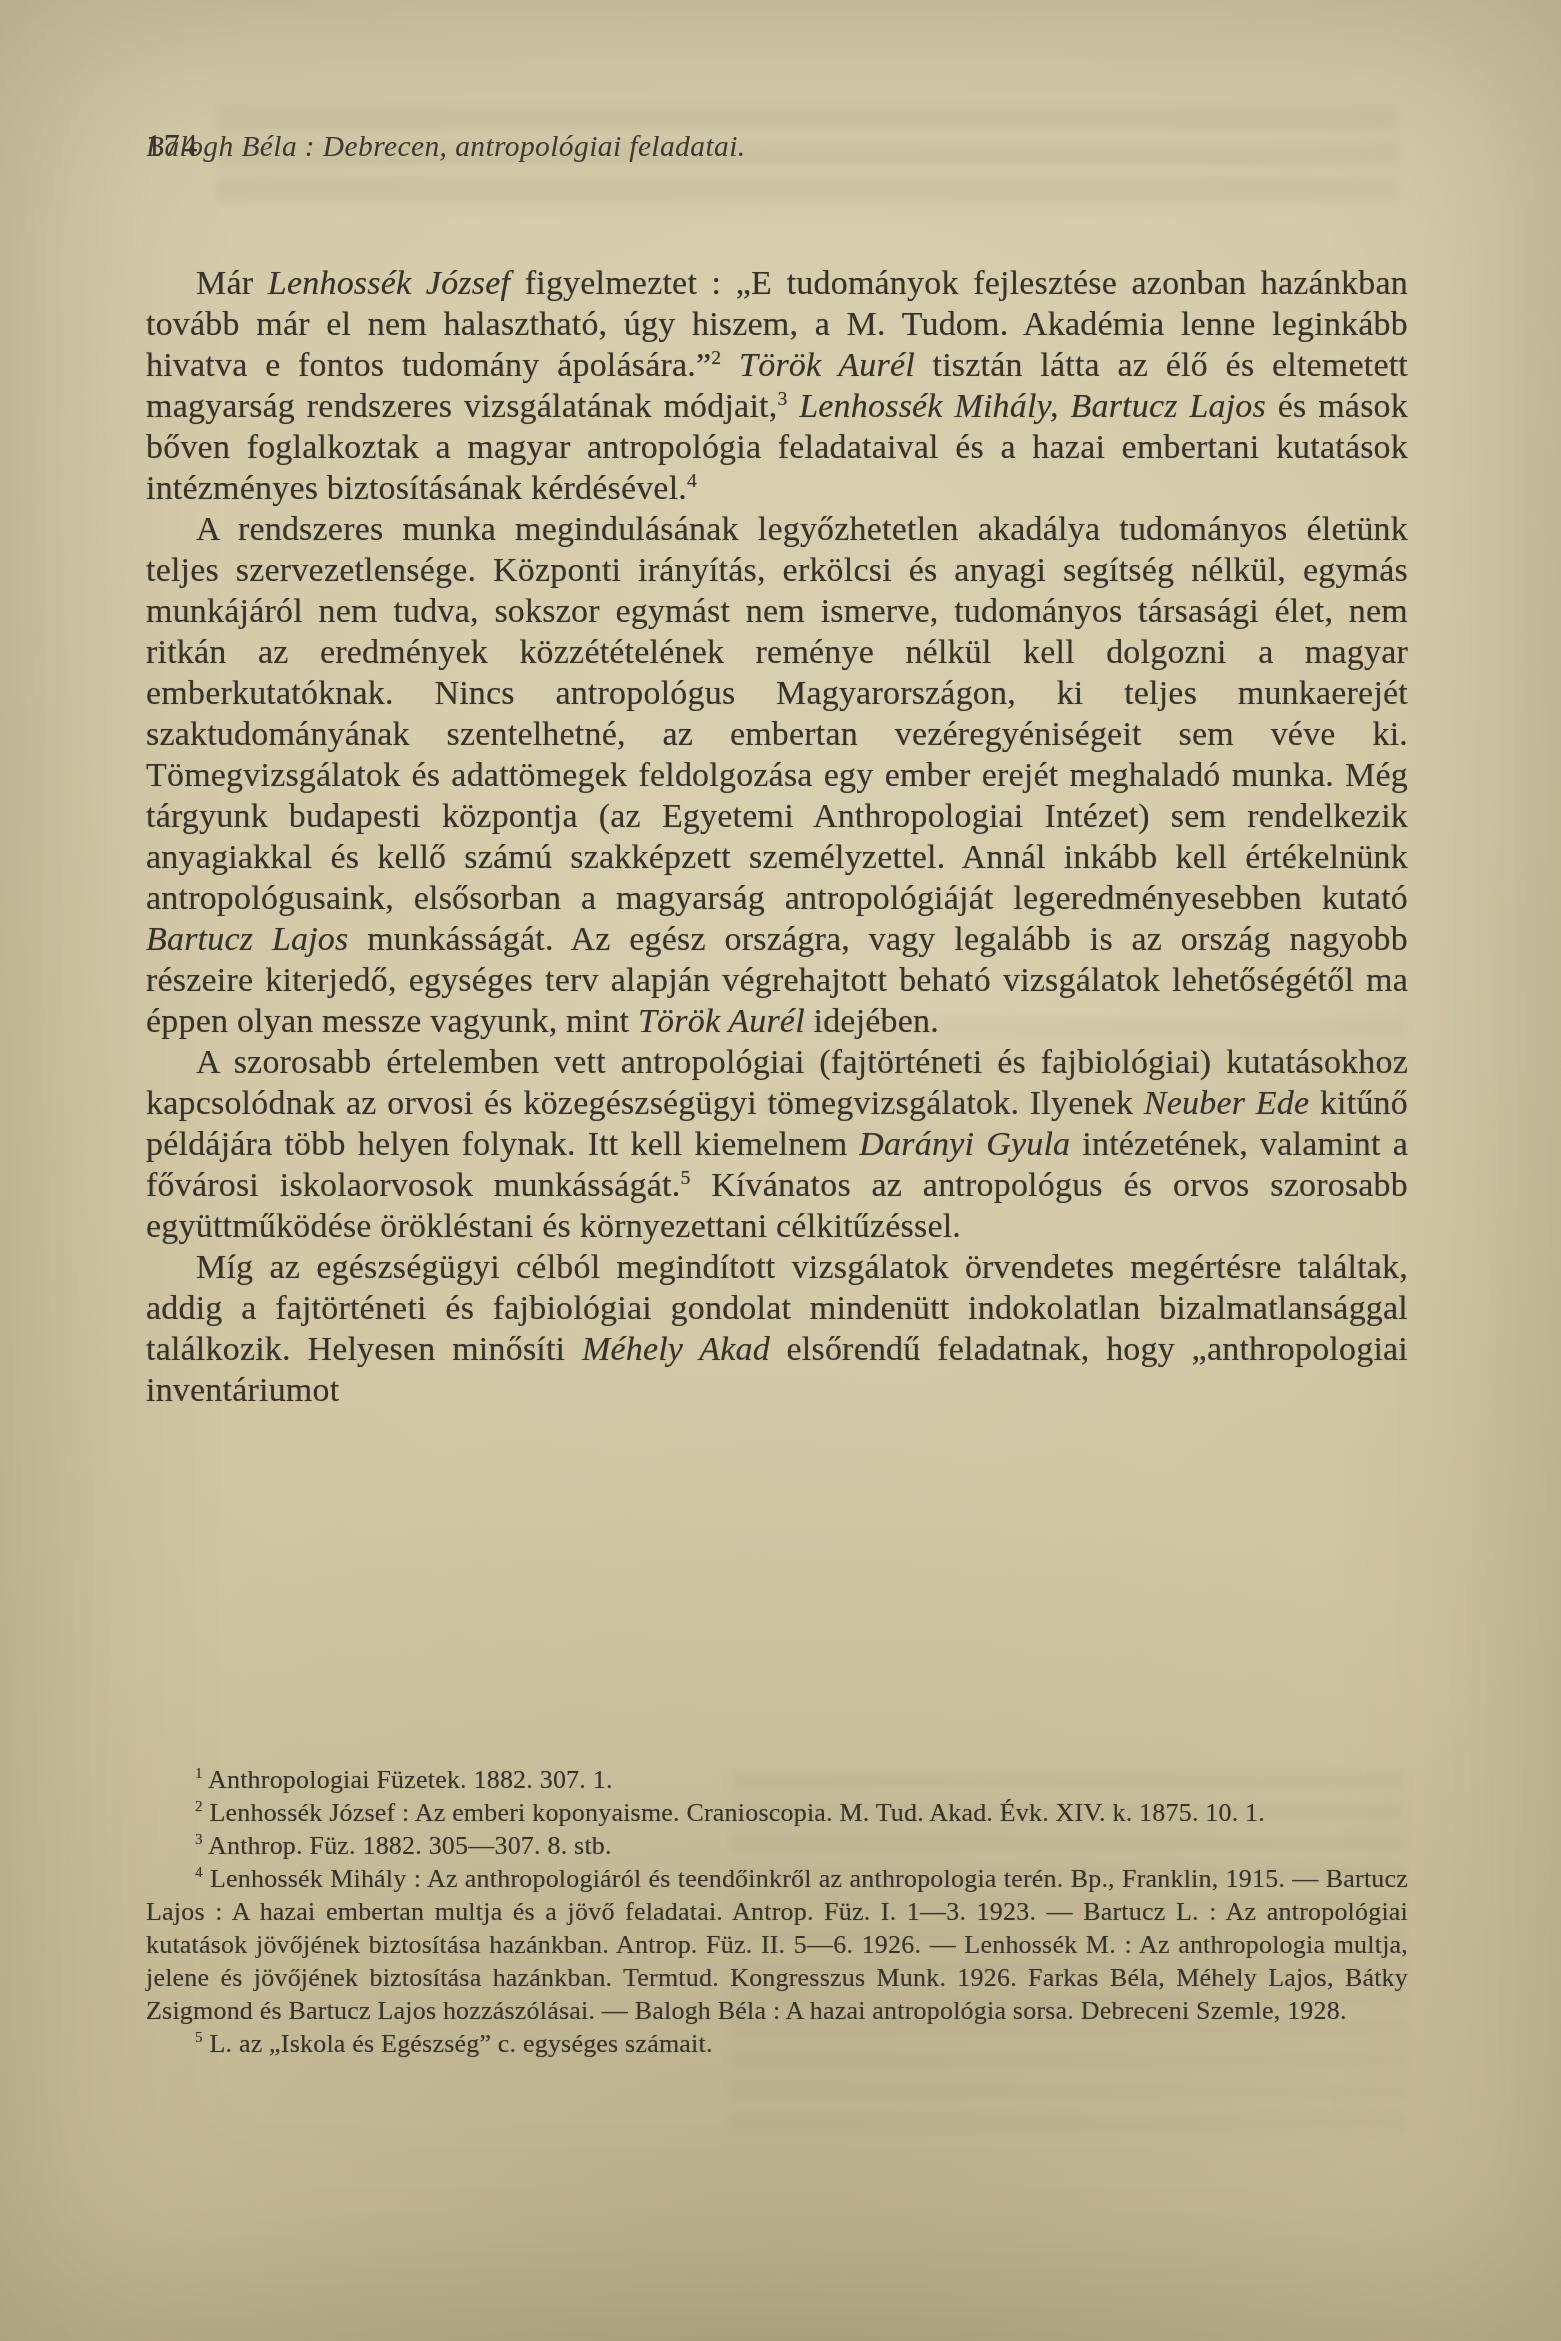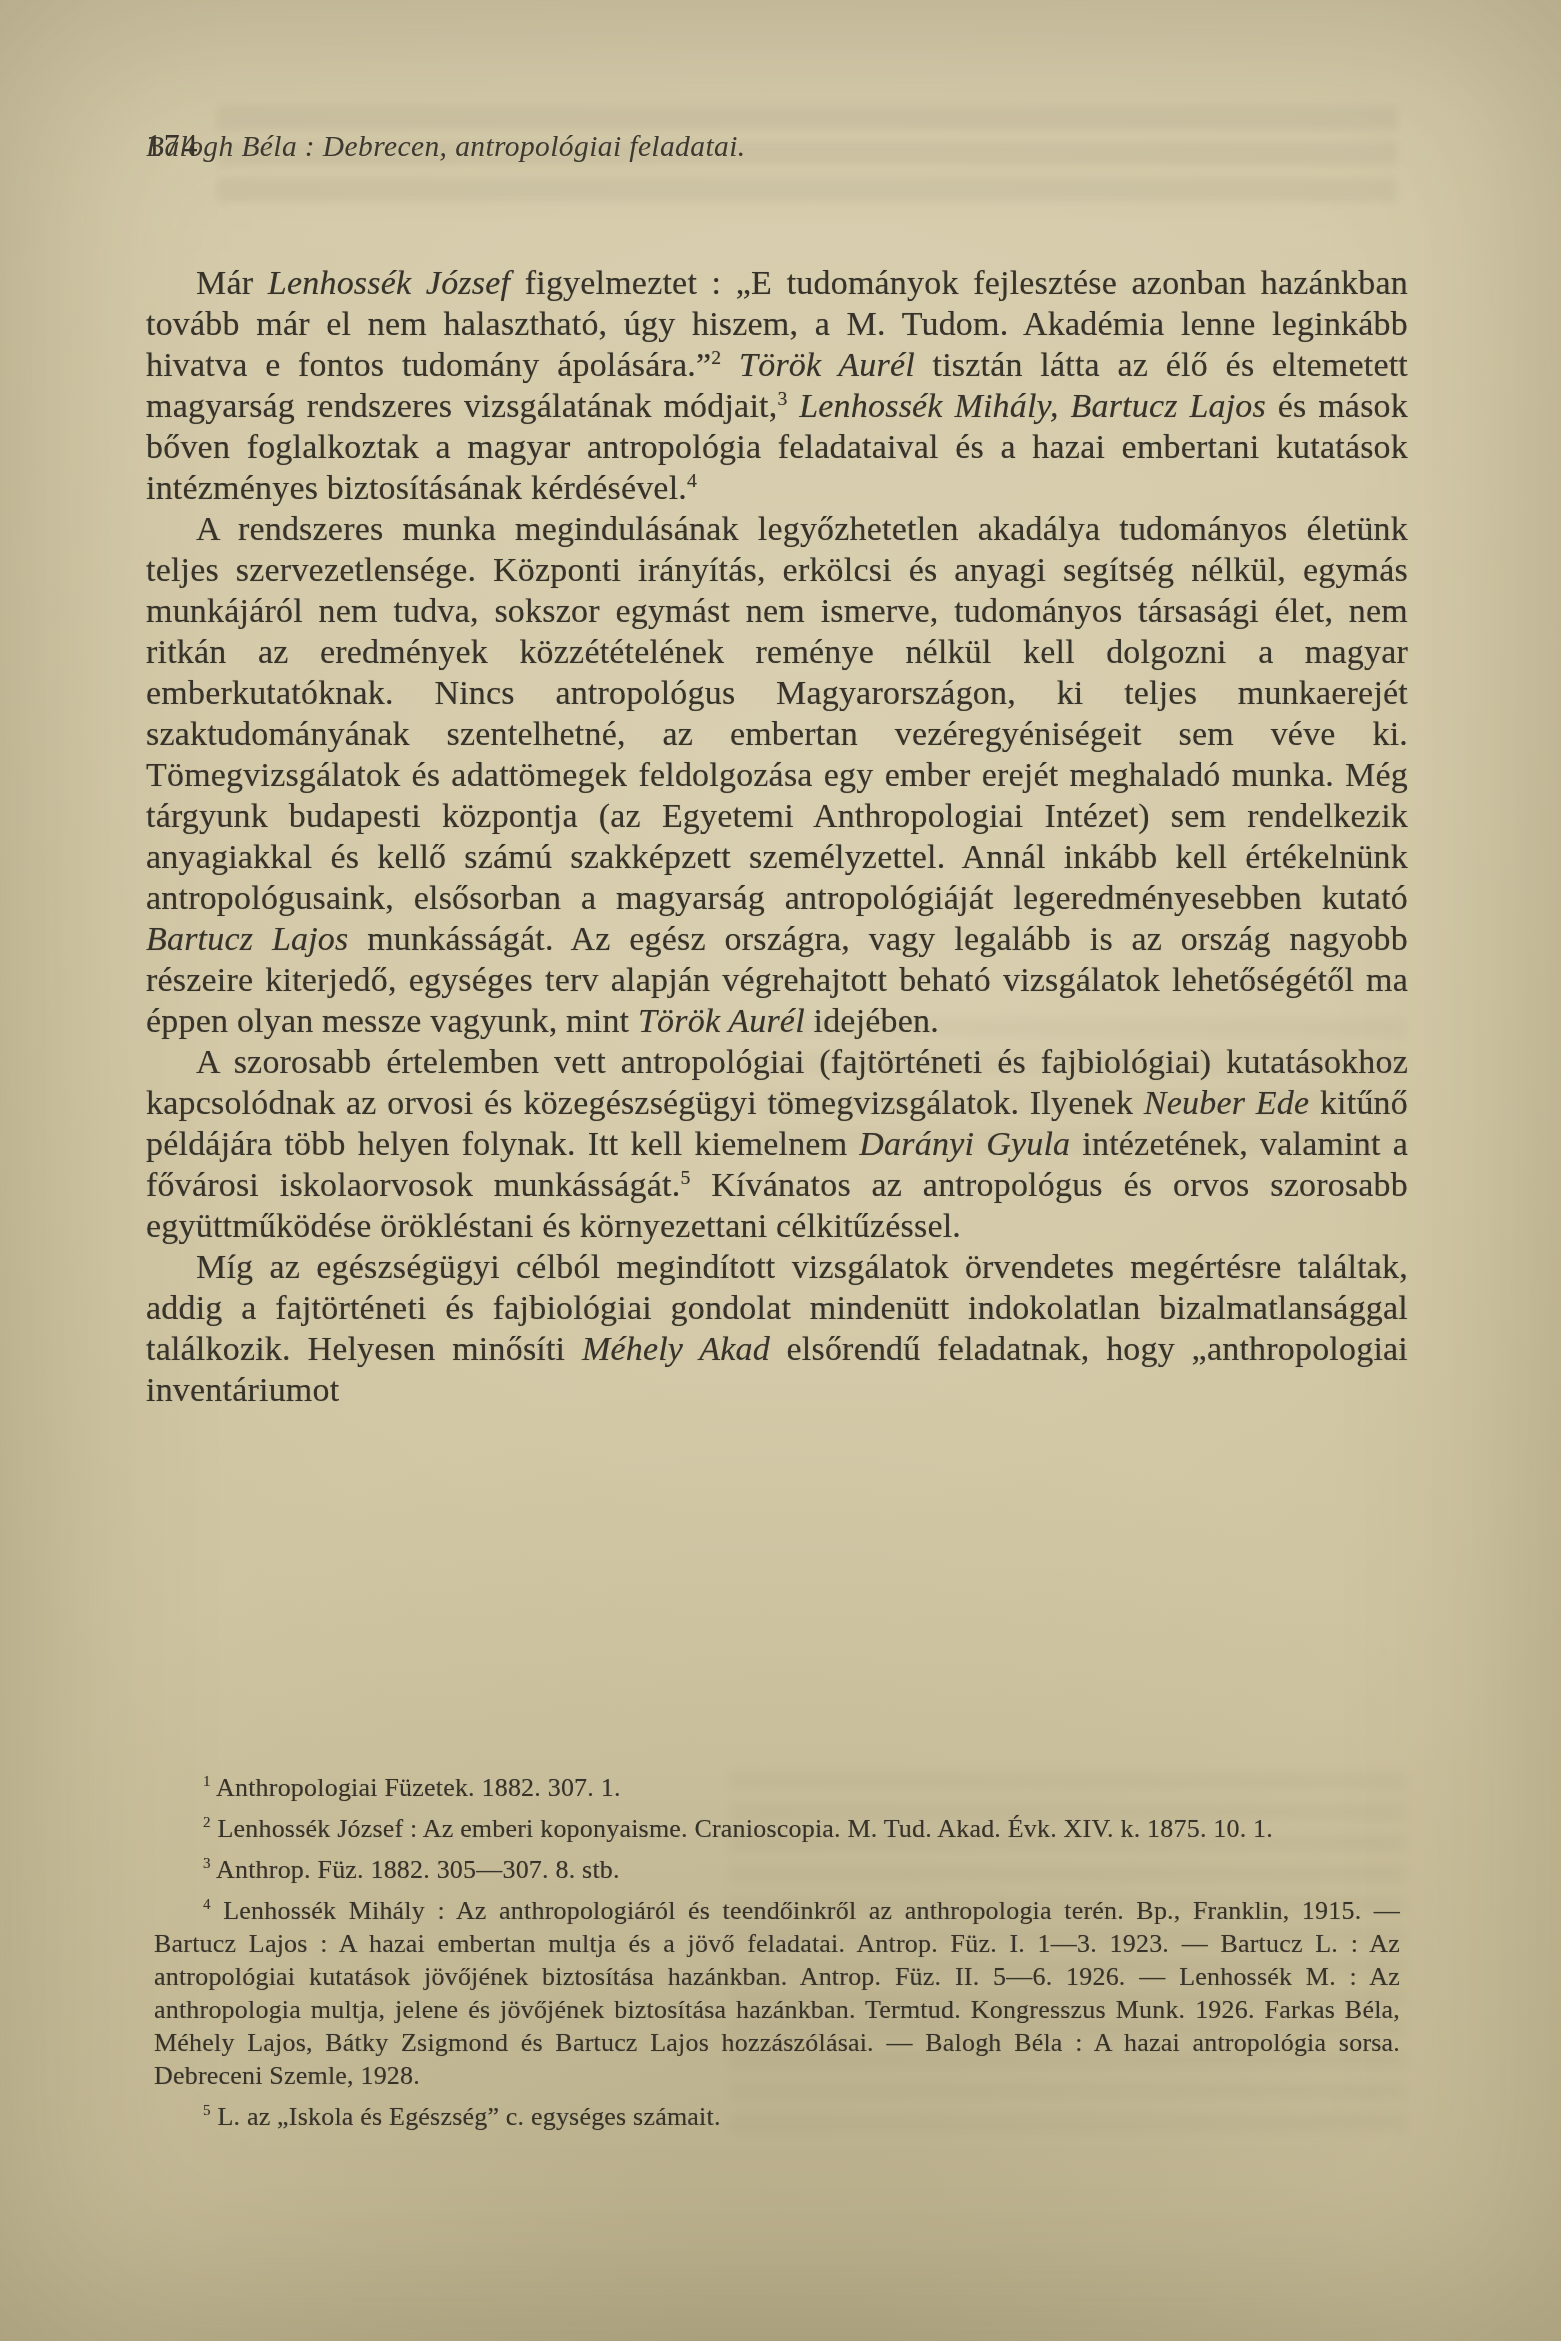--- a/index.html
+++ b/index.html
@@ -52,21 +52,21 @@
   p.para{margin:0;}
   p.para.indent{text-indent:50px;}
   .it{font-style:italic;}
   sup.fn-ref{font-size:0.58em;vertical-align:super;line-height:0;}
   .footnotes{
     position:absolute;top:1763px;left:146px;width:1262px;
     font-size:26px;line-height:33px;text-align:justify;
     letter-spacing:0.2px;
     text-shadow:0 0 0.9px rgba(55,50,40,0.40);
   }
-  p.footnote{margin:8px;text-indent:49px;}
+  p.footnote{margin:0;text-indent:49px;}
 </style>
 </head>
 <body>
 
 <div class="page">
 
   <div class="ghost ghost-top"></div>
   <div class="ghost ghost-mid"></div>
   <div class="ghost ghost-bottom"></div>
 

